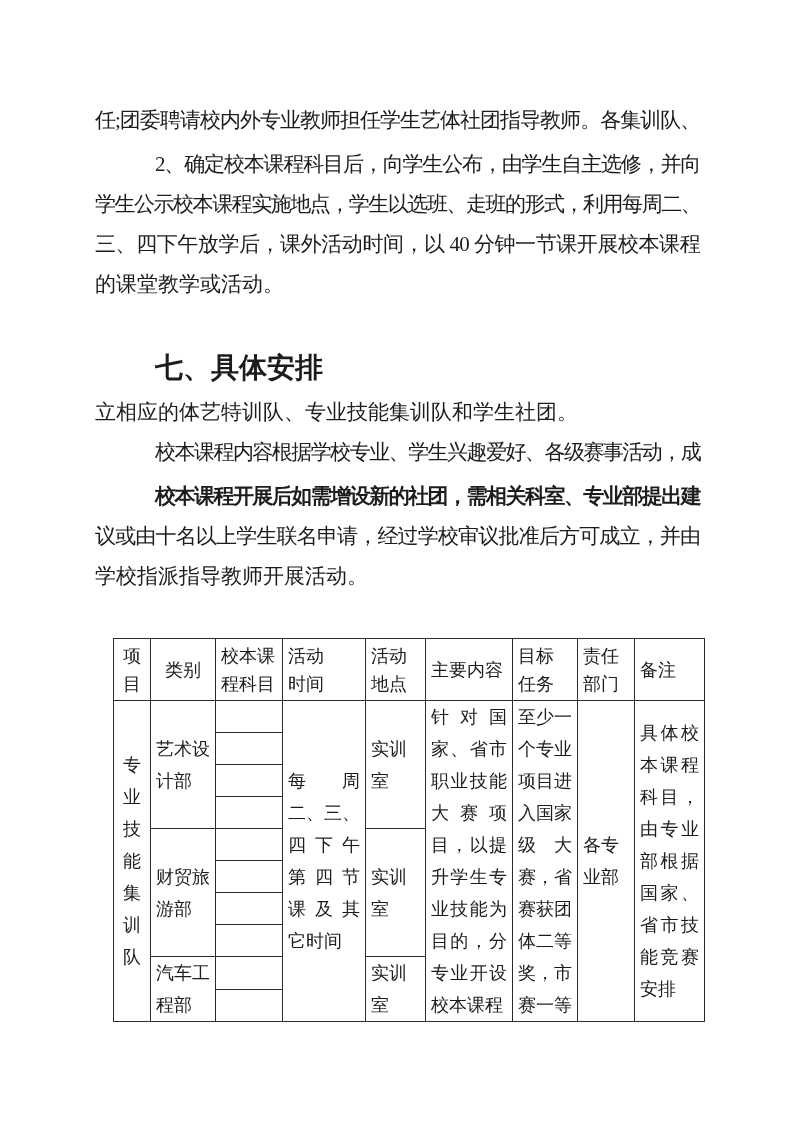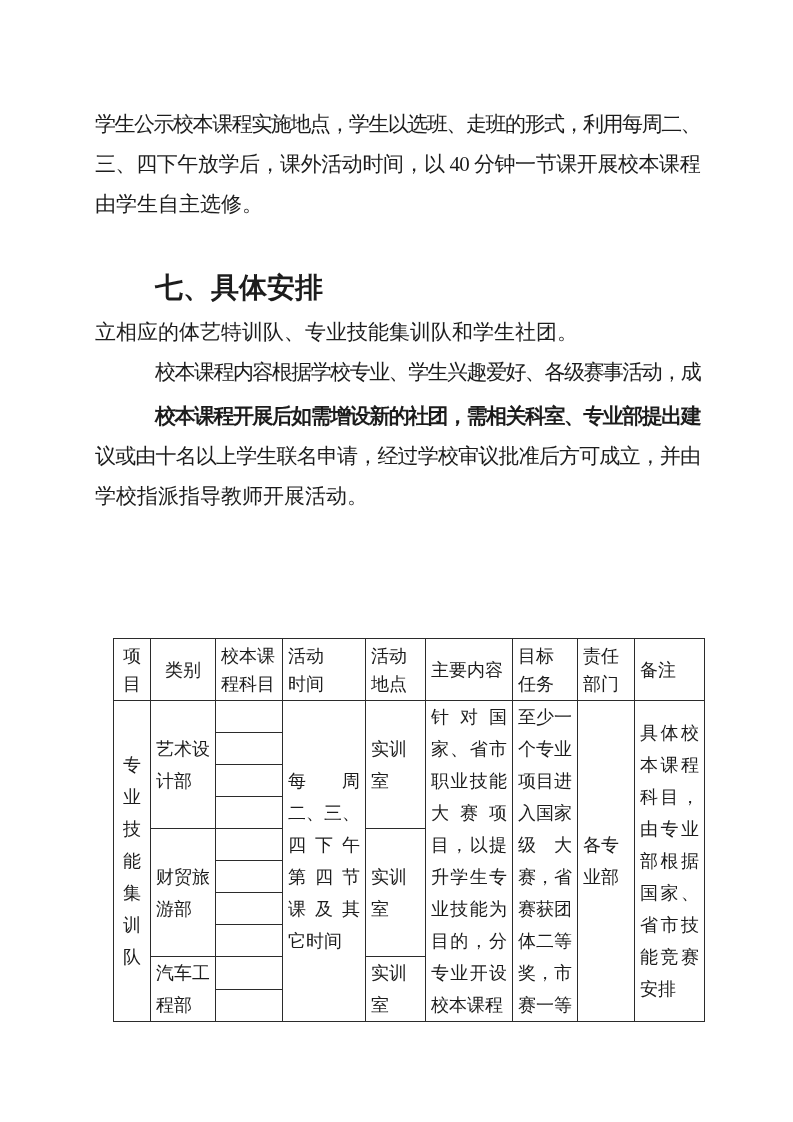--- a/index.html
+++ b/index.html
@@ -33,25 +33,27 @@
   .center-lines .ln,.center-lines .ln.last{text-align:center;text-align-last:center;}
   .noj .ln{text-align-last:left;}
 </style>
 </head>
 <body>
 
 <div class="page">
 
   <div class="doc">
     <div class="para">
-      </div>
-    <div class="para">
+        <div class="ln" style="letter-spacing: -1.2px;">任;团委聘请校内外专业教师担任学生艺体社团指导教师。各集训队、</div>
+      </div>
+    <div class="para">
+        <div class="ln ind" style="letter-spacing: -1.37857px;">2、确定校本课程科目后，向学生公布，由学生自主选修，并向</div>
         <div class="ln" style="letter-spacing: -1.68387px;">学生公示校本课程实施地点，学生以选班、走班的形式，利用每周二、</div>
         <div class="ln" style="letter-spacing: -0.66875px;">三、四下午放学后，课外活动时间，以 40 分钟一节课开展校本课程</div>
-        <div class="ln last">由学生自主选修。</div>
+        <div class="ln last">的课堂教学或活动。</div>
       </div>
     <div class="heading">七、具体安排</div>
     <div class="para">
         <div class="ln last">立相应的体艺特训队、专业技能集训队和学生社团。</div>
         <div class="ln ind" style="letter-spacing: -1.73571px;">校本课程内容根据学校专业、学生兴趣爱好、各级赛事活动，成</div>
       </div>
     <div class="para">
         <div class="ln ind" style="letter-spacing: -1.73571px; font-weight: bold;">校本课程开展后如需增设新的社团，需相关科室、专业部提出建</div>
         <div class="ln" style="letter-spacing: -1.03333px;">议或由十名以上学生联名申请，经过学校审议批准后方可成立，并由</div>
         <div class="ln last">学校指派指导教师开展活动。</div>

